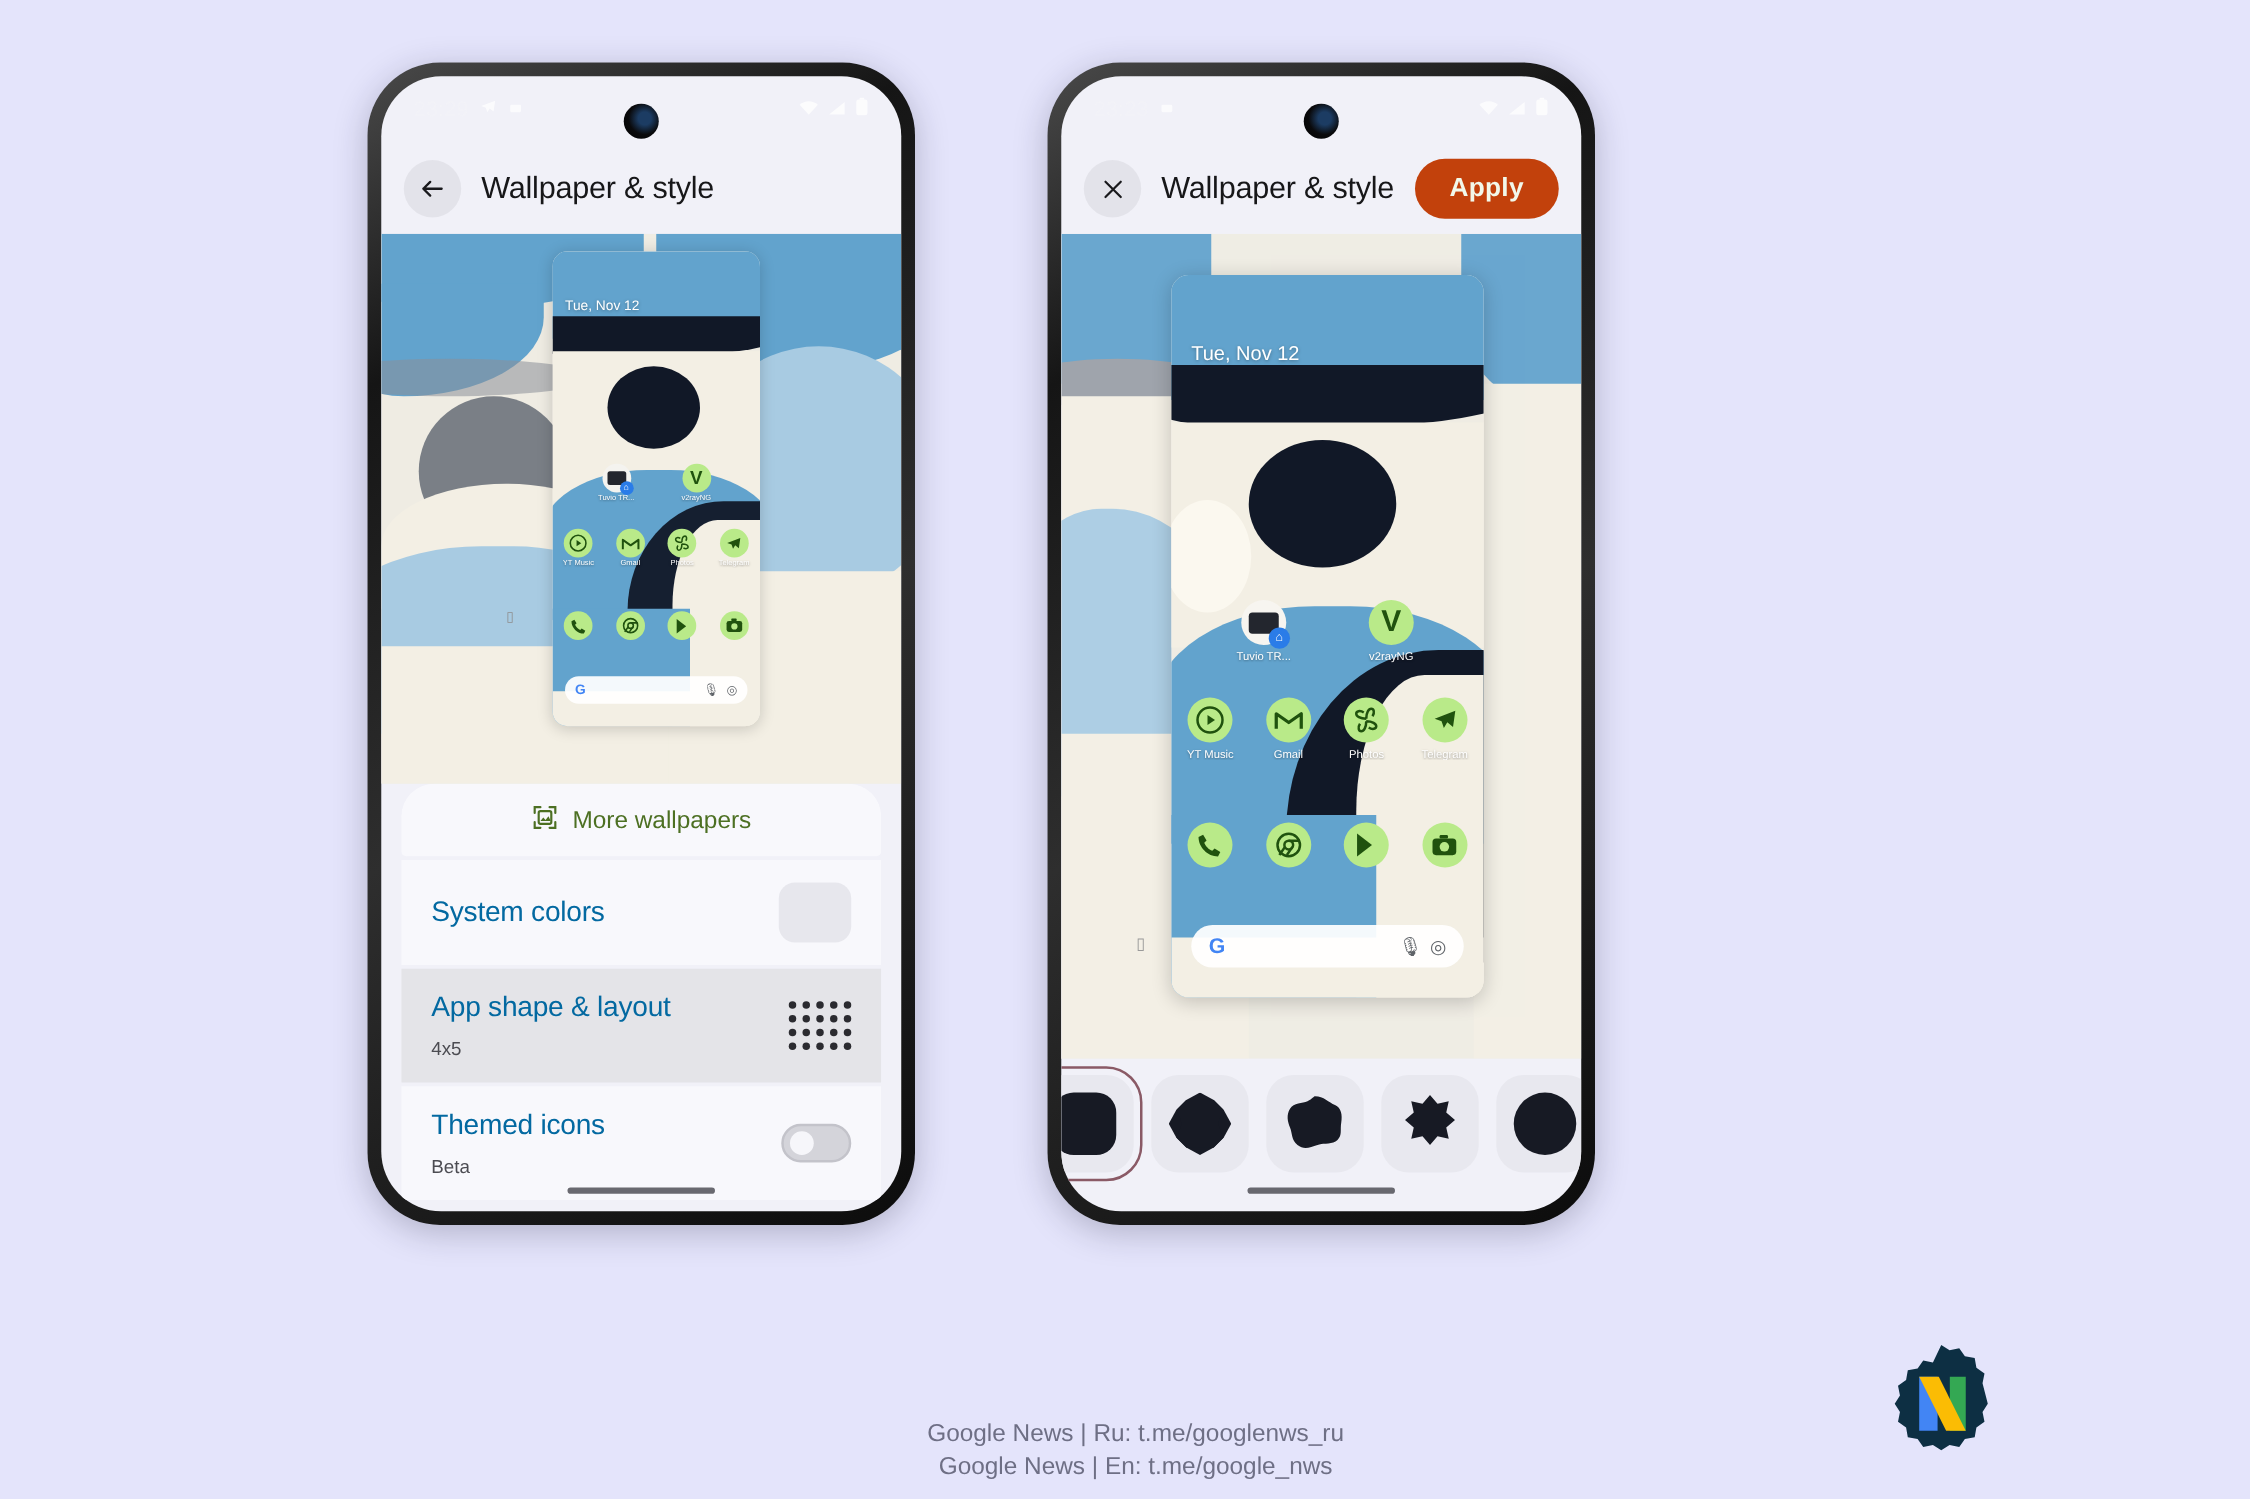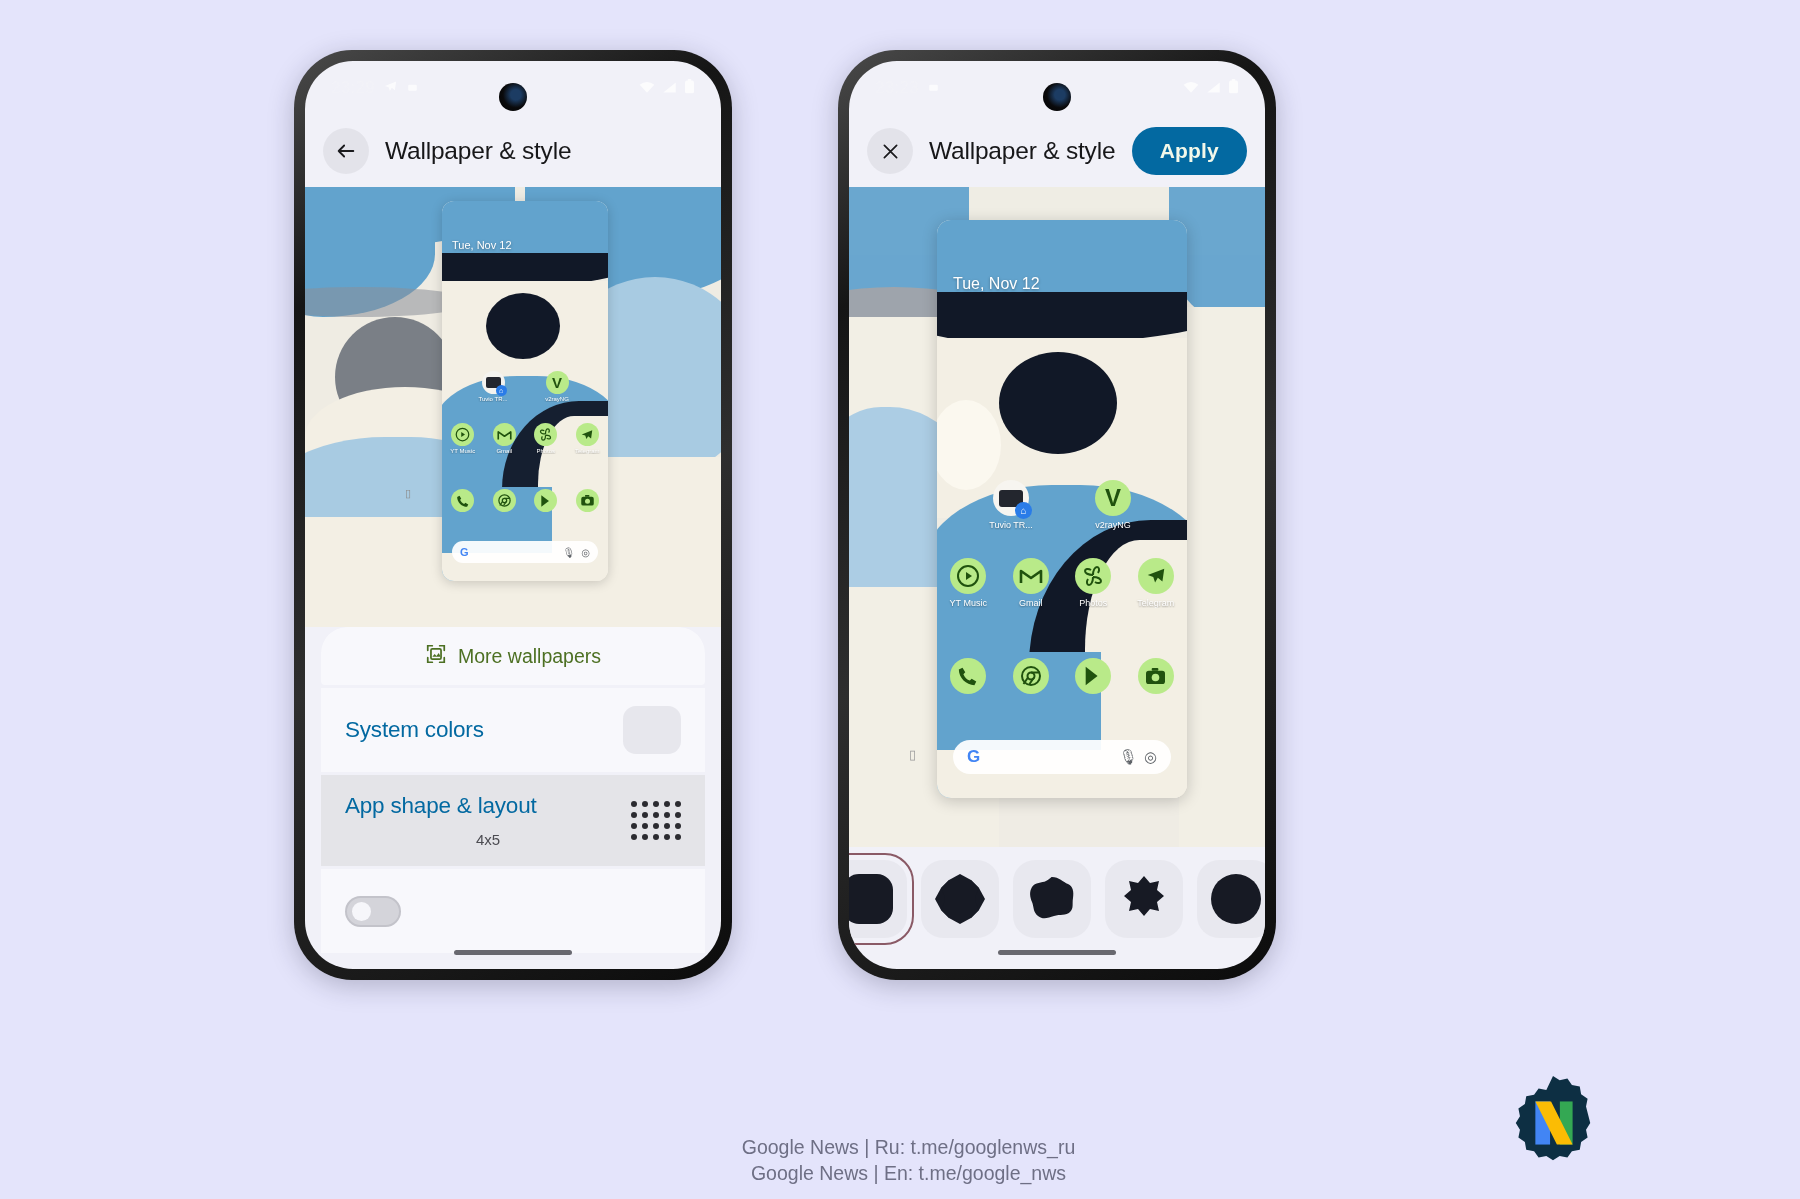--- a/index.html
+++ b/index.html
@@ -57,21 +57,21 @@
     background: rgba(0,0,0,.055);
     display: flex; align-items: center; justify-content: center;
     flex: 0 0 auto; cursor: pointer;
   }
   .appbar-title {
     margin-left: 16px;
     font-size: 24.5px; color: #171719; letter-spacing: -.2px;
   }
   .apply-btn {
     margin-left: auto;
-    background: #0369a1; color: #f2f8ea;
+    background: #c2410c; color: #f2f8ea;
     font-size: 21px; font-weight: 700;
     padding: 12px 28px; border-radius: 26px;
     cursor: pointer; letter-spacing: .2px;
   }
 
   
   .wall-band {
     position: absolute; top: 126px; left: 0; right: 0; height: 440px;
     overflow: hidden; z-index: 2;
   }
@@ -132,21 +132,21 @@
   }
   .row-more .txt { color: #4d7023; font-size: 19.5px; }
   .s-row {
     background: #f8f8fc; margin-top: 3px;
     padding: 18px 24px; min-height: 84px;
     display: flex; align-items: center; cursor: pointer;
   }
   .s-row.sel { background: #e4e4e8; }
   .s-row .labels { flex: 1 1 auto; }
   .s-row .t1 { font-size: 22.5px; color: #0369a1; letter-spacing: -.2px; }
-  .s-row .t2 { font-size: 15px; color: #4c4c52; margin-top: 12px; text-align: center; }
+  .s-row .t2 { font-size: 15px; color: #4c4c52; margin-top: 12px; }
   .swatch { width: 58px; height: 48px; border-radius: 13px; background: #e7e7ed; }
   .dotgrid { display: grid; grid-template-columns: repeat(5,1fr); gap: 5px; }
   .dotgrid i { width: 6px; height: 6px; border-radius: 50%; background: #2b2b30; display: block; }
   .switch {
     width: 56px; height: 31px; border-radius: 16px; background: #d4d4da;
     position: relative; border: 2px solid #c3c3ca; cursor: pointer;
   }
   .switch .knob {
     position: absolute; top: 4px; left: 5px;
     width: 19px; height: 19px; border-radius: 50%; background: #f6f6fa;
@@ -420,20 +420,24 @@
               <i></i>
             <i></i>
               <i></i>
               <i></i>
               <i></i>
               <i></i>
           </div>
         </div>
 
         <div class="s-row">
+          <div class="labels">
+            <div class="t1">Themed icons</div>
+            <div class="t2">Beta</div>
+          </div>
           <div class="switch">
             <div class="knob"></div>
           </div>
         </div>
       </div>
 
       <div class="home-ind"></div>
     </div>
   </div>
 

